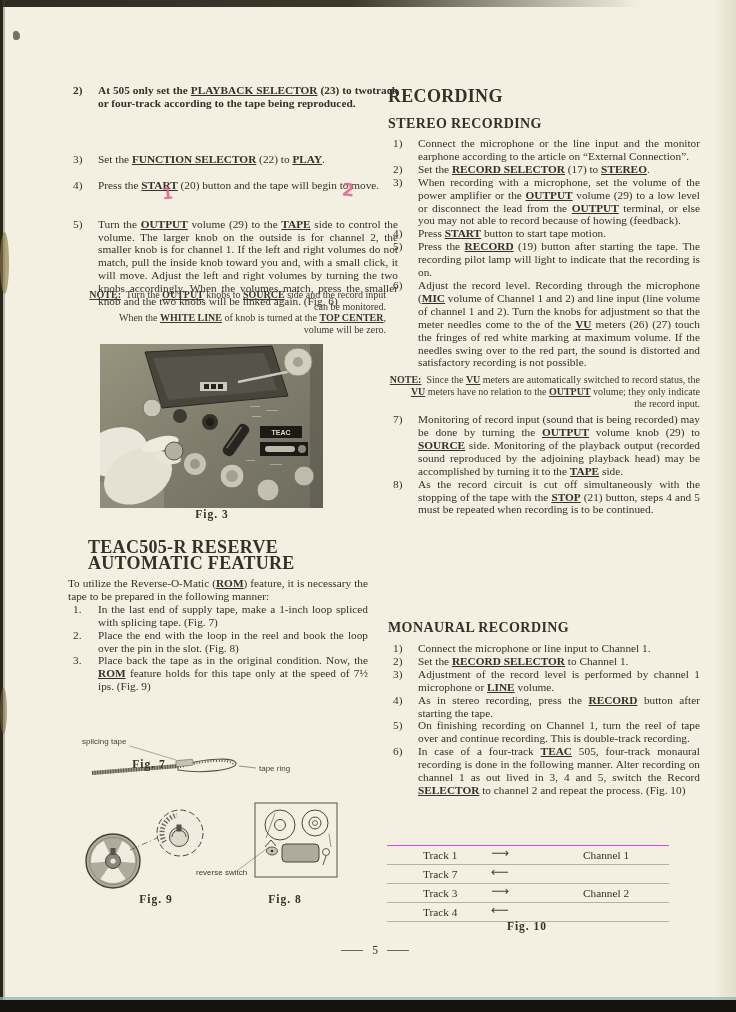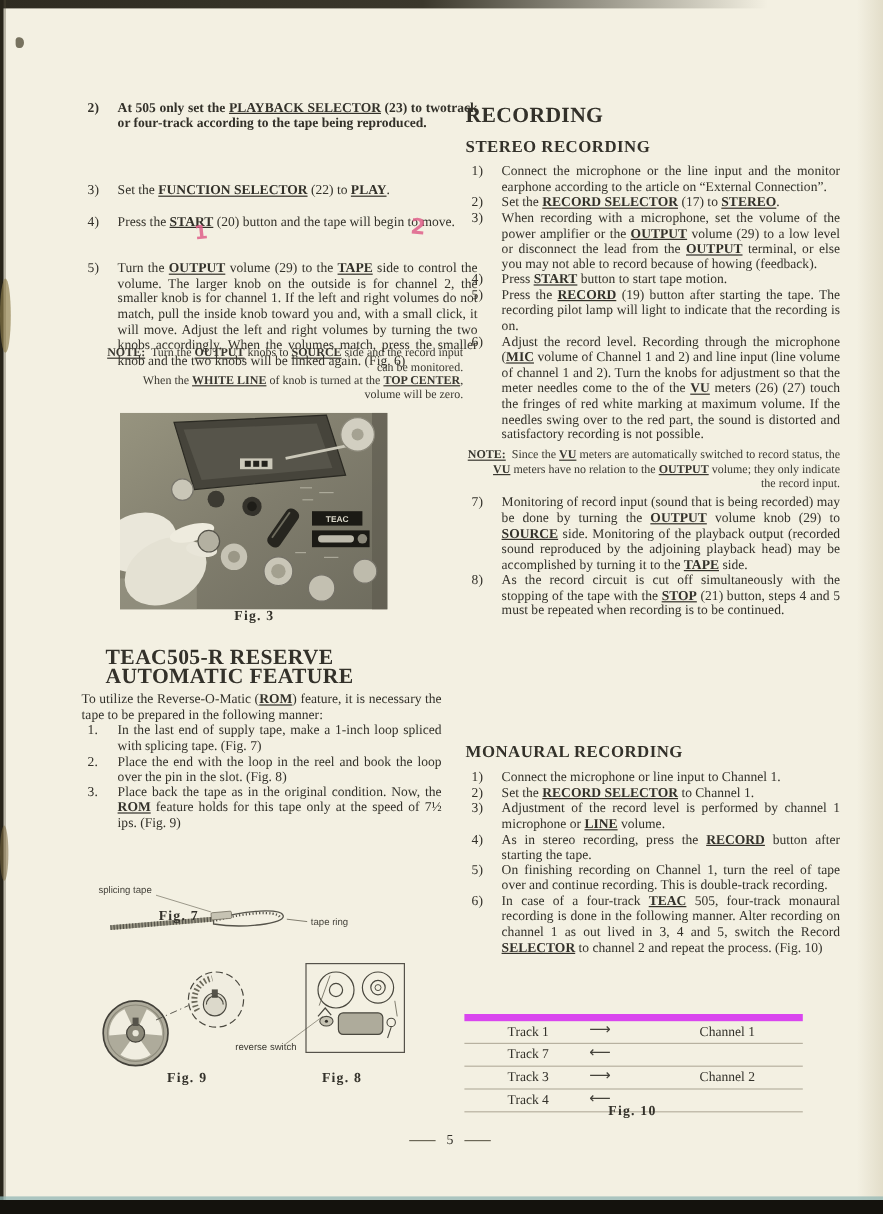--- a/index.html
+++ b/index.html
@@ -30,21 +30,21 @@
   .edge-bottom-line{left:0;top:997px;width:736px;height:3px;background:#93b7b4;opacity:.75;}
   .edge-right{right:0;top:0;width:22px;height:1012px;
     background:linear-gradient(to left,rgba(196,187,156,.35),rgba(196,187,156,0));}
   .smudge{border-radius:50%;}
   .s1{left:0px;top:232px;width:9px;height:62px;background:#8d7c4a;opacity:.65;}
   .s2{left:0px;top:688px;width:7px;height:46px;background:#7d6c42;opacity:.55;}
   .s3{left:13px;top:31px;width:7px;height:9px;background:#57523e;opacity:.8;border-radius:40% 60% 55% 45%;}
   
   .ink{position:absolute;font-family:"DejaVu Sans",sans-serif;font-weight:bold;opacity:.85;}
   
-  .tbl{border-top:6px solid #d946ef;}
+  .tbl{border-top:1px solid #d946ef;}
   .tr{position:relative;height:18px;border-bottom:1px solid #b7b1a0;}
   .tr .track{position:absolute;left:36px;top:3px;}
   .tr .arr{position:absolute;left:104px;top:1px;font-family:"DejaVu Sans",sans-serif;font-size:12.5px;color:#44423a;}
   .tr .chan{position:absolute;left:196px;top:3px;}
   
   .pagenum{display:flex;align-items:center;justify-content:center;gap:9px;}
   .pagenum .dash{width:22px;height:1px;background:#6b6757;}
   svg text{font-family:"Liberation Sans","DejaVu Sans",sans-serif;}
 </style>
 </head>

